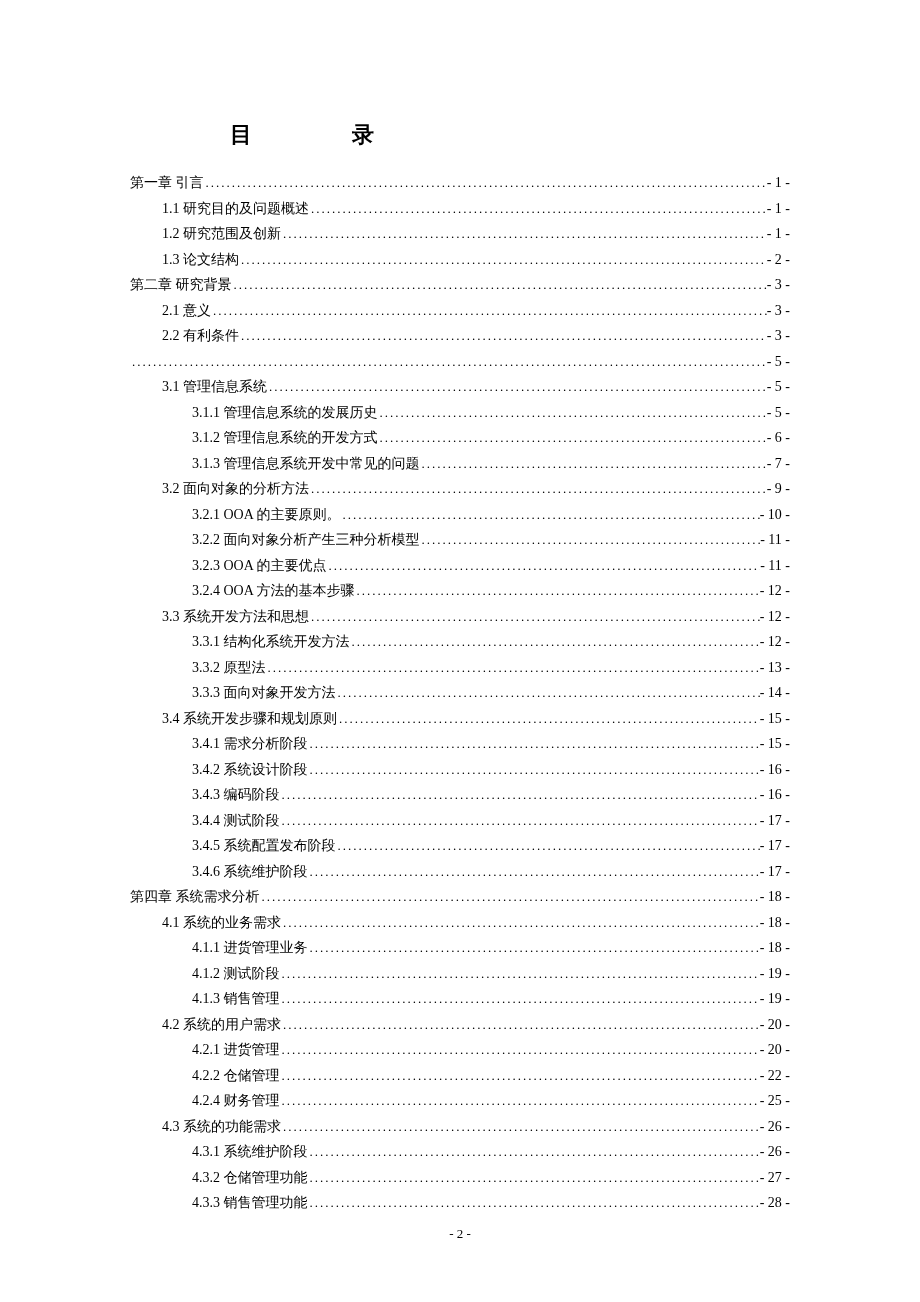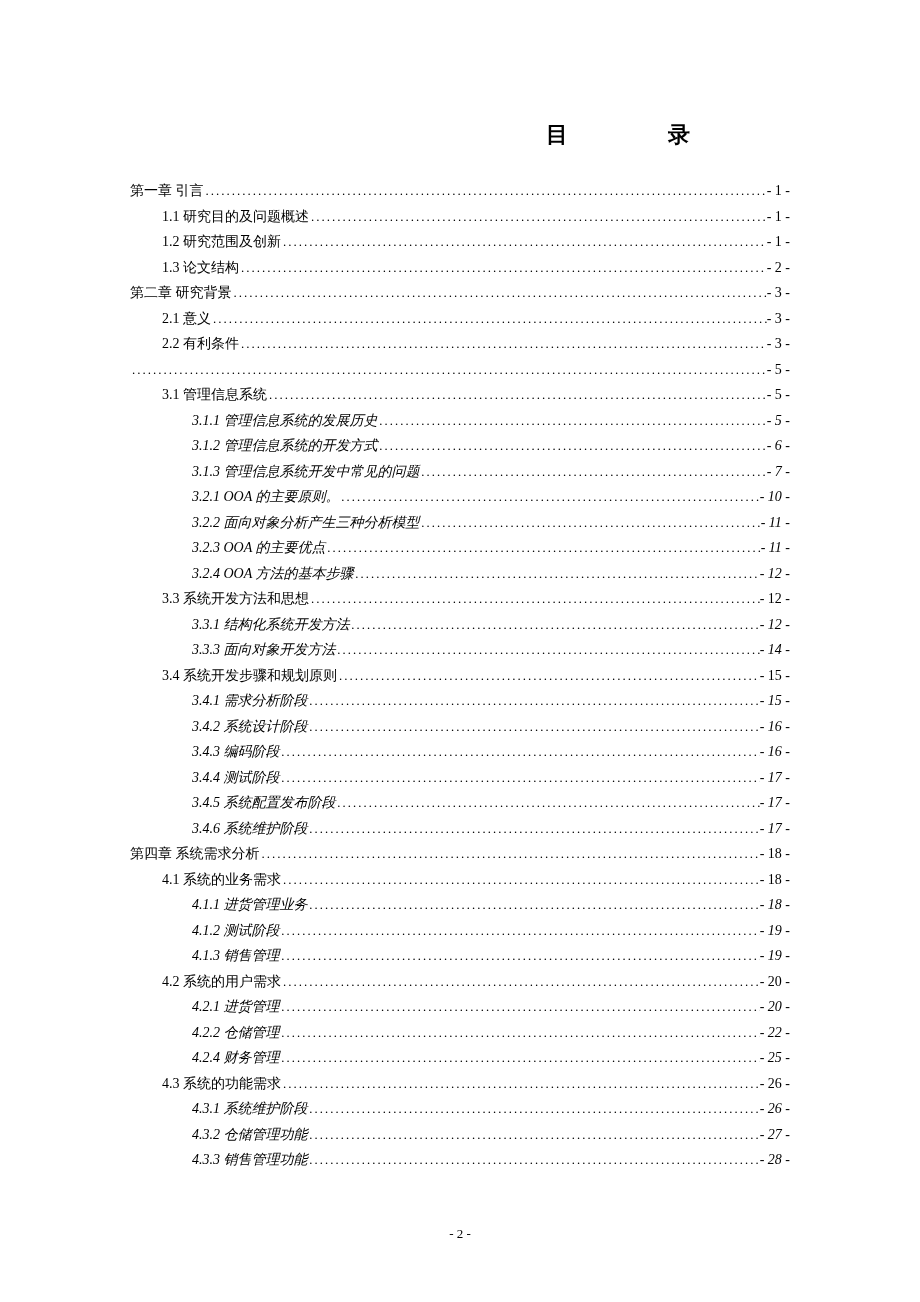--- a/index.html
+++ b/index.html
@@ -11,42 +11,42 @@
       font-size: 14px;
     }
     .page {
       width: 920px;
       height: 1302px;
       position: relative;
       box-sizing: border-box;
       padding: 120px 130px 60px 130px;
     }
     .toc-title {
-      text-align: right;
+      text-align: left;
       font-size: 22px;
       font-weight: bold;
       letter-spacing: 100px;
       padding-left: 100px;
-      margin-bottom: 28px;
+      margin-bottom: 20px;
       font-family: "SimHei", "黑体", sans-serif;
     }
     .toc-list {
       list-style: none;
       padding: 0;
       margin: 0;
     }
     .toc-item {
       display: flex;
       align-items: baseline;
       line-height: 25.5px;
       white-space: nowrap;
     }
     .toc-item.level-0 { padding-left: 0; }
     .toc-item.level-1 { padding-left: 32px; align-items: flex-end; }
-    .toc-item.level-2 { padding-left: 62px; font-style: italic; }
+    .toc-item.level-2 { padding-left: 62px; }
     .toc-label {
       flex-shrink: 0;
     }
     .toc-dots {
       flex-grow: 1;
       overflow: hidden;
       letter-spacing: 2px;
       color: #000;
       padding: 0 2px;
       font-size: 13px;
@@ -124,20 +124,25 @@
       <li class="toc-item level-2">
         <span class="toc-label">3.1.2 管理信息系统的开发方式</span>
         <span class="toc-dots"></span>
         <span class="toc-page">- 6 -</span>
       </li>
       <li class="toc-item level-2">
         <span class="toc-label">3.1.3 管理信息系统开发中常见的问题</span>
         <span class="toc-dots"></span>
         <span class="toc-page">- 7 -</span>
       </li>
+      <li class="toc-item level-1">
+        <span class="toc-label">3.2 面向对象的分析方法</span>
+        <span class="toc-dots"></span>
+        <span class="toc-page">- 9 -</span>
+      </li>
       <li class="toc-item level-2">
         <span class="toc-label">3.2.1 OOA 的主要原则。</span>
         <span class="toc-dots"></span>
         <span class="toc-page">- 10 -</span>
       </li>
       <li class="toc-item level-2">
         <span class="toc-label">3.2.2 面向对象分析产生三种分析模型</span>
         <span class="toc-dots"></span>
         <span class="toc-page">- 11 -</span>
       </li>
@@ -153,20 +158,25 @@
       </li>
       <li class="toc-item level-1">
         <span class="toc-label">3.3 系统开发方法和思想</span>
         <span class="toc-dots"></span>
         <span class="toc-page">- 12 -</span>
       </li>
       <li class="toc-item level-2">
         <span class="toc-label">3.3.1 结构化系统开发方法</span>
         <span class="toc-dots"></span>
         <span class="toc-page">- 12 -</span>
+      </li>
+      <li class="toc-item level-2">
+        <span class="toc-label">3.3.2 原型法</span>
+        <span class="toc-dots"></span>
+        <span class="toc-page">- 13 -</span>
       </li>
       <li class="toc-item level-2">
         <span class="toc-label">3.3.3 面向对象开发方法</span>
         <span class="toc-dots"></span>
         <span class="toc-page">- 14 -</span>
       </li>
       <li class="toc-item level-1">
         <span class="toc-label">3.4 系统开发步骤和规划原则</span>
         <span class="toc-dots"></span>
         <span class="toc-page">- 15 -</span>

